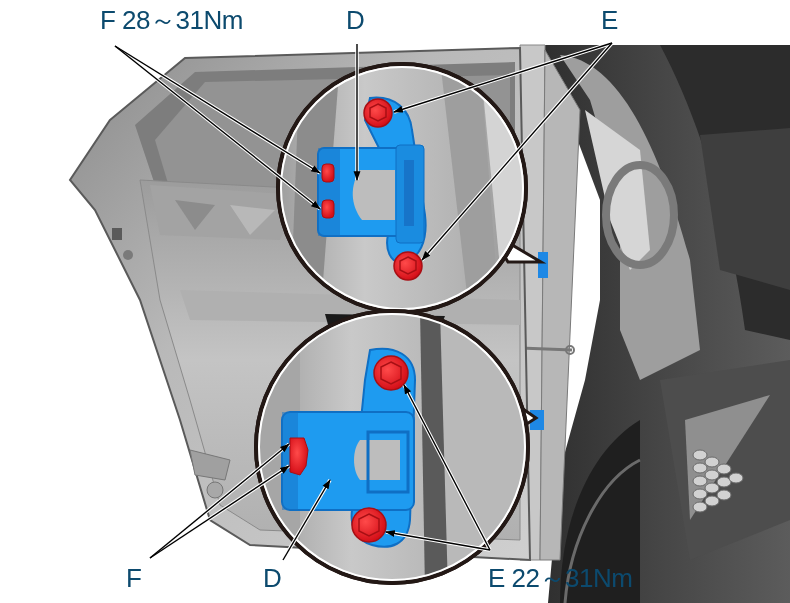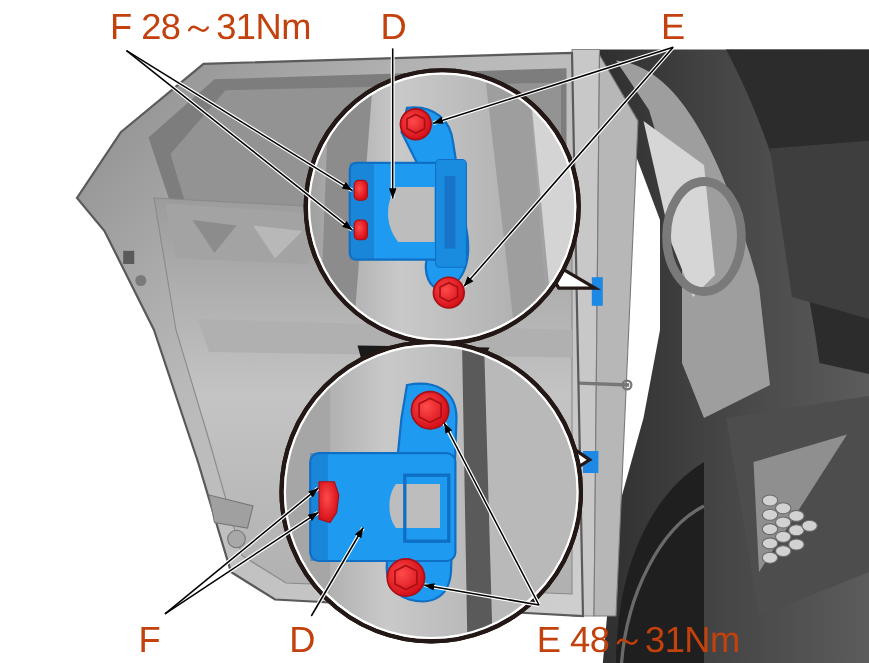--- a/index.html
+++ b/index.html
@@ -1,23 +1,23 @@
 <!DOCTYPE html>
 <html><head>
   <meta charset="utf-8">
   <style>
     html, body { margin: 0; padding: 0; background: #ffffff; }
     body { width: 790px; height: 603px; position: relative; overflow: hidden; font-family: "Liberation Sans", sans-serif; }
     #stage { position: absolute; left: 0; top: 0; width: 790px; height: 603px; }
     .label {
       position: absolute;
       font-family: "Liberation Sans", sans-serif;
-      font-size: 33px;
+      font-size: 26px;
       line-height: 1;
-      color: #c2410c;
+      color: #0c4a6e;
       white-space: nowrap;
       letter-spacing: -0.5px;
     }
   </style>
 </head>
 <body>
 
 <svg id="stage" viewBox="0 0 790 603" xmlns="http://www.w3.org/2000/svg">
   <defs>
     <linearGradient id="doorGrad" x1="0" y1="0" x2="1" y2="1">
@@ -219,13 +219,13 @@
       <line x1="490" y1="550" x2="386" y2="532"></line>
     </g>
   </g>
 </svg>
 
 <div class="label" style="left:100px; top:7px;">F 28～31Nm</div>
 <div class="label" style="left:346px; top:7px;">D</div>
 <div class="label" style="left:601px; top:7px;">E</div>
 <div class="label" style="left:126px; top:565px;">F</div>
 <div class="label" style="left:263px; top:565px;">D</div>
-<div class="label" style="left:488px; top:565px;">E 48～31Nm</div>
+<div class="label" style="left:488px; top:565px;">E 22～31Nm</div>
 
 </body></html>

